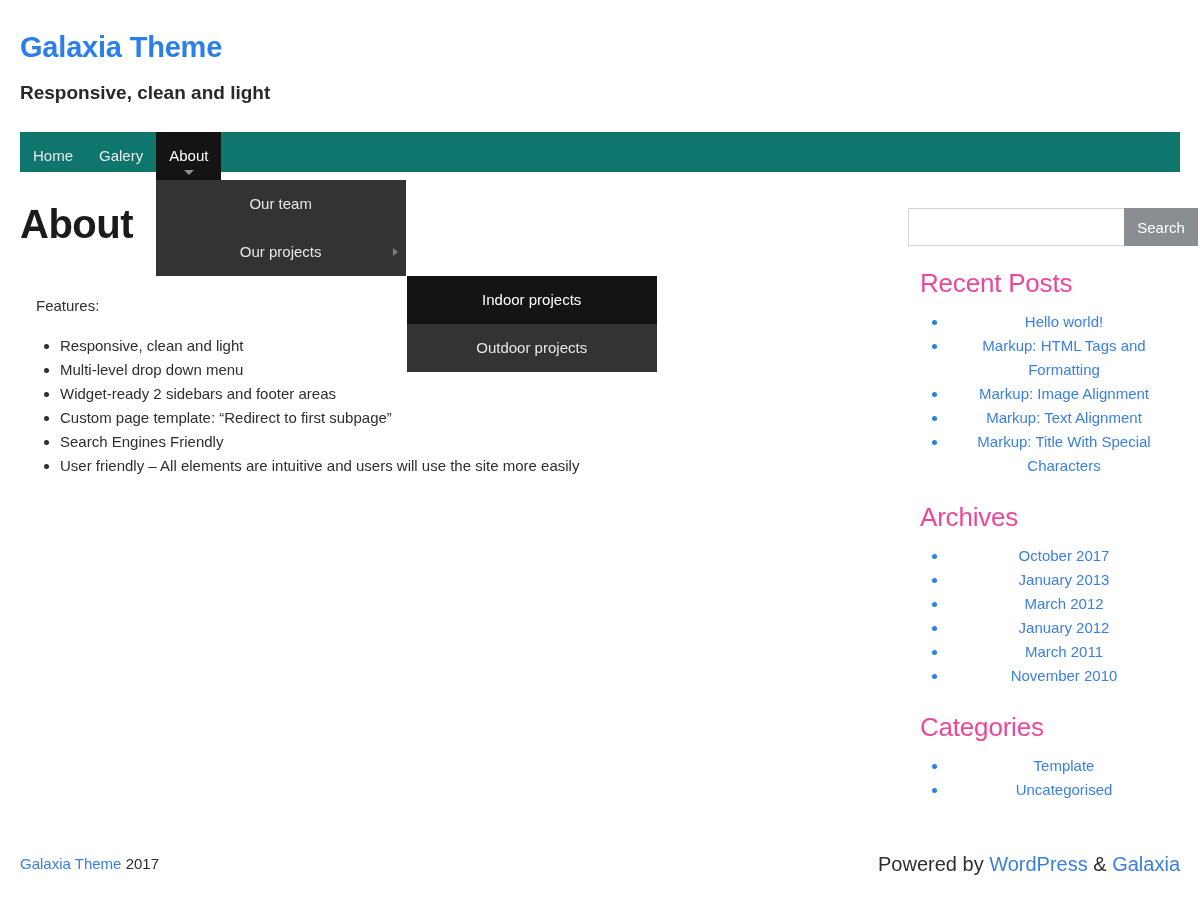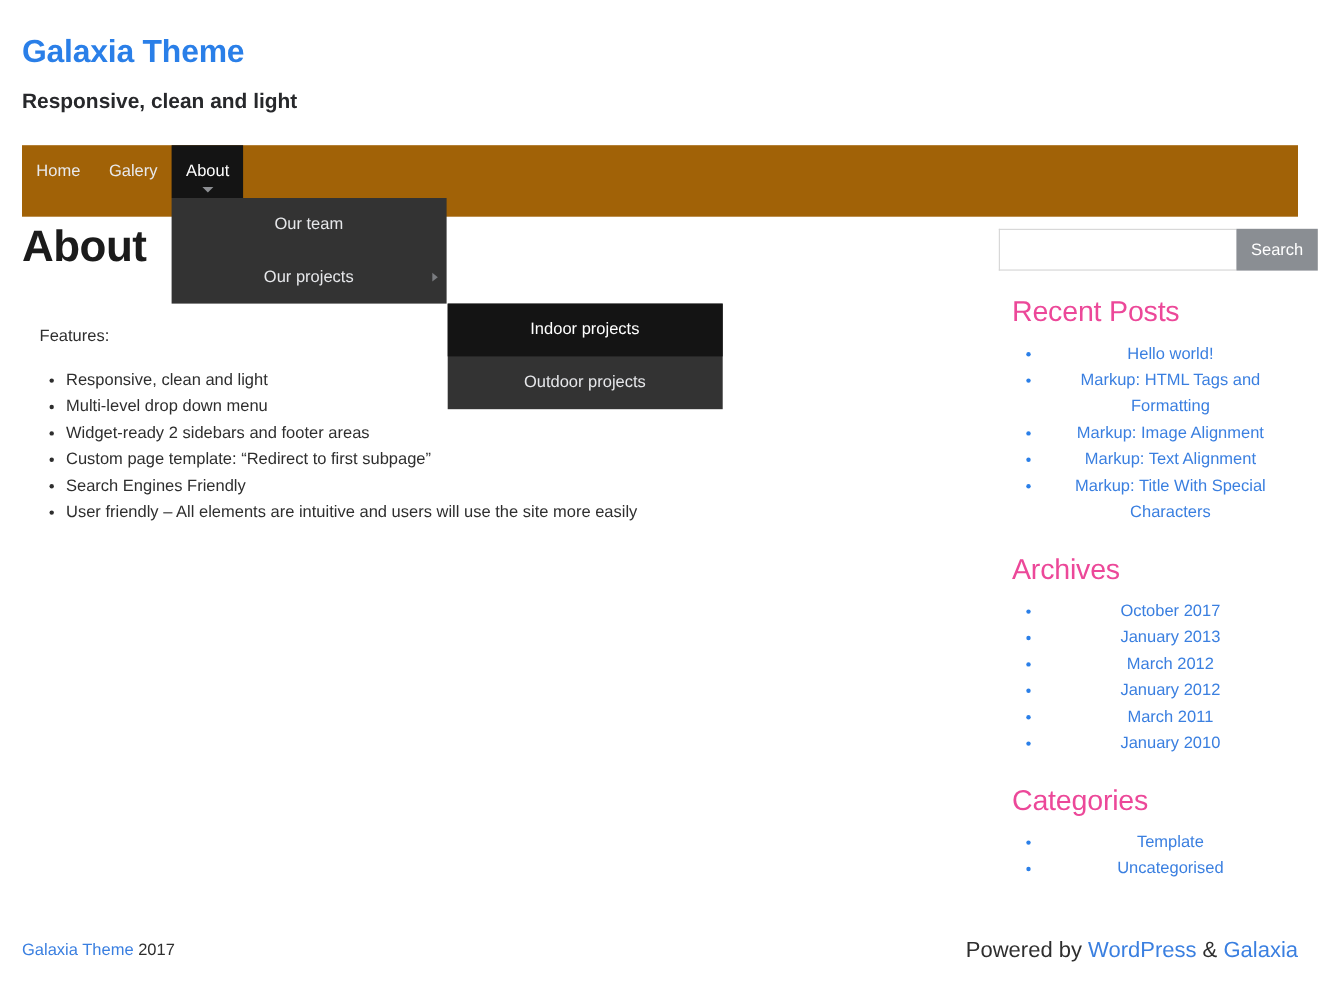--- a/index.html
+++ b/index.html
@@ -46,22 +46,22 @@
     font-weight: bold;
     color: #27282b;
   }
 
   
   .main-nav {
     position: absolute;
     left: 20px;
     top: 132px;
     width: 1160px;
-    height: 65px;
-    background: #a16207;
+    height: 40px;
+    background: #0f766e;
     text-align: center;
   }
   .nav-list {
     list-style: none;
     margin: 0;
     padding: 0;
     display: flex;
     height: 48px;
   }
   .nav-item {
@@ -356,21 +356,21 @@
     </section>
 
     <section class="widget">
       <h2 class="widget-title">Archives</h2>
       <ul class="widget-list">
         <li><a href="#">October 2017</a></li>
         <li><a href="#">January 2013</a></li>
         <li><a href="#">March 2012</a></li>
         <li><a href="#">January 2012</a></li>
         <li><a href="#">March 2011</a></li>
-        <li><a href="#">January 2010</a></li>
+        <li><a href="#">November 2010</a></li>
       </ul>
     </section>
 
     <section class="widget">
       <h2 class="widget-title">Categories</h2>
       <ul class="widget-list">
         <li><a href="#">Template</a></li>
         <li><a href="#">Uncategorised</a></li>
       </ul>
     </section>

